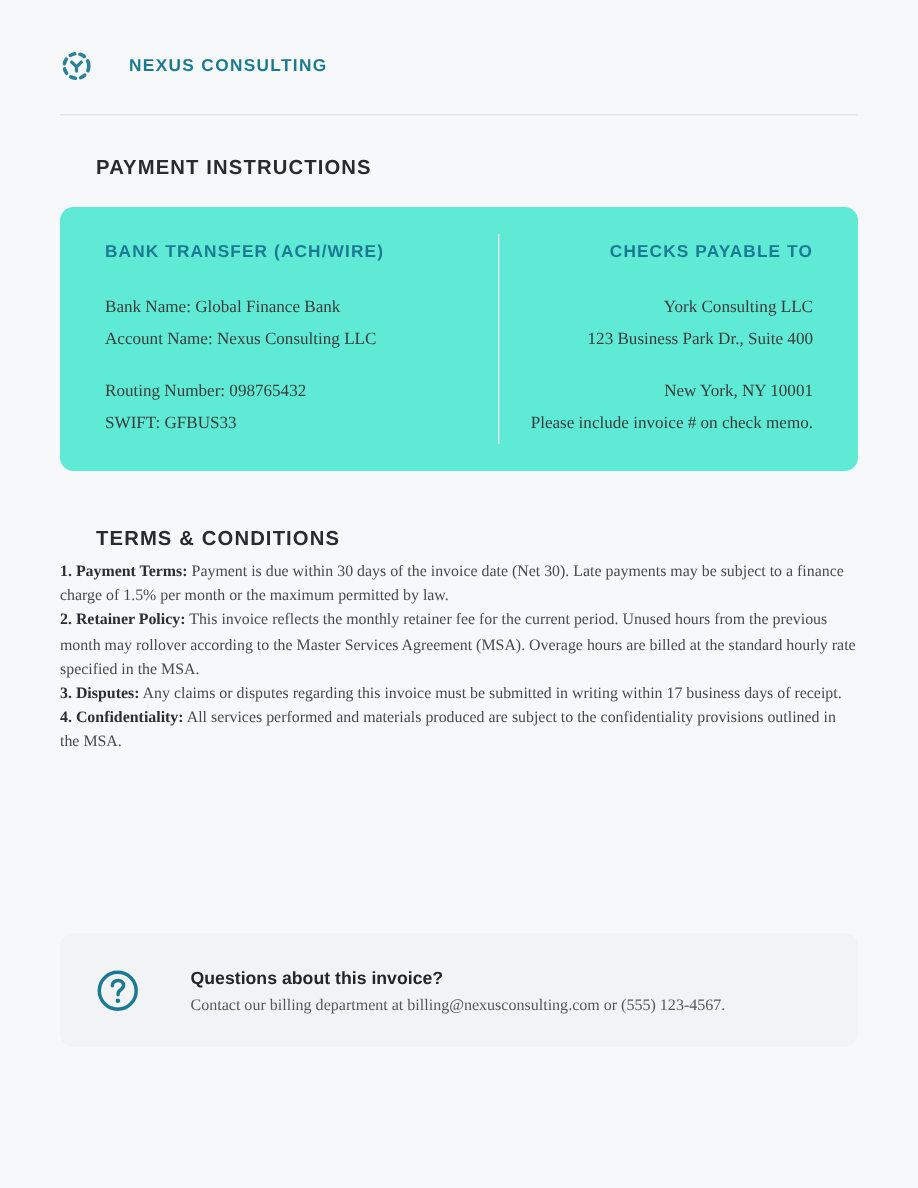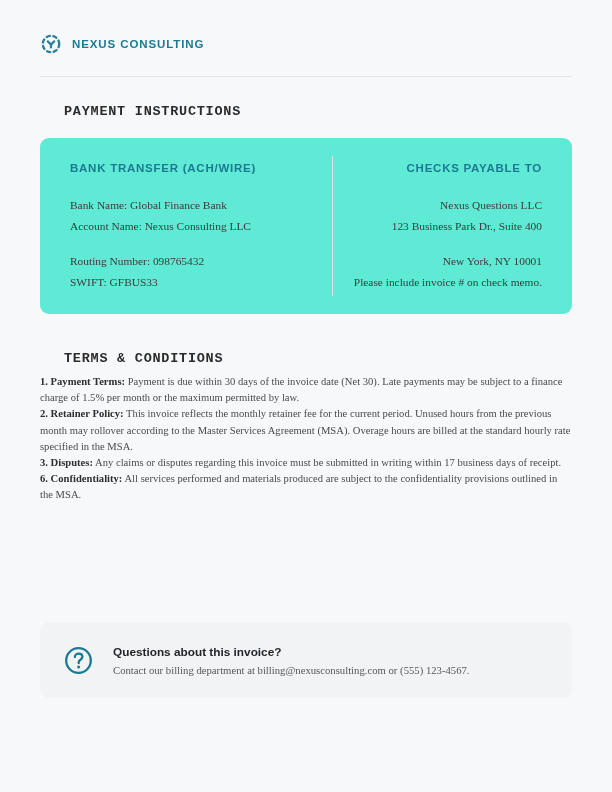--- a/index.html
+++ b/index.html
@@ -23,21 +23,21 @@
     background: #f7f8f9;
     padding: 0 40px;
     position: relative;
   }
 
   
   .header {
     padding-top: 33px;
     display: flex;
     align-items: center;
-    gap: 10px;
+    gap: 24px;
   }
 
   .logo-mark {
     width: 22px;
     height: 22px;
     flex: 0 0 22px;
     display: block;
   }
 
   .brand-name {
@@ -51,21 +51,21 @@
 
   .header-rule {
     margin-top: 21px;
     height: 1px;
     background: #e3e5e8;
     width: 532px;
   }
 
   
   .section-title {
-    font-family: Liberation Mono, monospace;
+    font-family: Liberation Sans, sans-serif;
     font-size: 13.5px;
     font-weight: bold;
     letter-spacing: 0.75px;
     color: #2b2b2b;
     text-transform: uppercase;
     padding-left: 24px;
   }
 
   #payment-section-title { margin-top: 27px; }
 
@@ -141,21 +141,21 @@
     position: absolute;
     left: 40px;
     top: 622px;
     width: 532px;
     height: 76px;
     background: #f1f3f4;
     border-radius: 9px;
     display: flex;
     align-items: center;
     padding-left: 24px;
-    gap: 20px;
+    gap: 34px;
   }
 
   .q-icon {
     width: 29px;
     height: 29px;
     flex: 0 0 29px;
     display: block;
   }
 
   .q-title {
@@ -199,35 +199,35 @@
       <div class="pay-col-title">BANK TRANSFER (ACH/WIRE)</div>
       <div class="pay-line">Bank Name: Global Finance Bank</div>
       <div class="pay-line">Account Name: Nexus Consulting LLC</div>
       <div class="pay-gap"></div>
       <div class="pay-line">Routing Number: 098765432</div>
       <div class="pay-line">SWIFT: GFBUS33</div>
     </div>
 
     <div class="pay-col right">
       <div class="pay-col-title">CHECKS PAYABLE TO</div>
-      <div class="pay-line">Nexus Questions LLC</div>
+      <div class="pay-line">York Consulting LLC</div>
       <div class="pay-line">123 Business Park Dr., Suite 400</div>
       <div class="pay-gap"></div>
       <div class="pay-line">New York, NY 10001</div>
       <div class="pay-line">Please include invoice # on check memo.</div>
     </div>
   </div>
 
   <div class="section-title" id="terms-section-title">TERMS &amp; CONDITIONS</div>
 
   <div class="terms-body">
     <span class="term-item"><span class="term-label">1. Payment Terms:</span><span> Payment is due within 30 days of the invoice date (Net 30). Late payments may be subject to a finance charge of 1.5% per month or the maximum permitted by law.</span></span><br>
     <span class="term-item"><span class="term-label">2. Retainer Policy:</span><span> This invoice reflects the monthly retainer fee for the current period. Unused hours from the previous month may rollover according to the Master Services Agreement (MSA). Overage hours are billed at the standard hourly rate specified in the MSA.</span></span><br>
     <span class="term-item"><span class="term-label">3. Disputes:</span><span> Any claims or disputes regarding this invoice must be submitted in writing within 17 business days of receipt.</span></span><br>
-    <span class="term-item"><span class="term-label">6. Confidentiality:</span><span> All services performed and materials produced are subject to the confidentiality provisions outlined in the MSA.</span></span>
+    <span class="term-item"><span class="term-label">4. Confidentiality:</span><span> All services performed and materials produced are subject to the confidentiality provisions outlined in the MSA.</span></span>
   </div>
 
   <div class="question-box">
     <span class="q-icon">
       <svg viewBox="0 0 29 29" width="29" height="29" aria-hidden="true">
         <circle cx="14.5" cy="14.5" r="12.3" fill="none" stroke="#1b7a93" stroke-width="2.3"></circle>
         <path d="M10.9 11.1c0-2.1 1.7-3.5 3.8-3.5 2.1 0 3.7 1.3 3.7 3.2 0 1.7-1 2.4-2.2 3.2-1.1 0.8-1.5 1.4-1.5 2.6v0.6" fill="none" stroke="#1b7a93" stroke-width="2.3" stroke-linecap="round" stroke-linejoin="round"></path>
         <circle cx="14.6" cy="21.1" r="1.5" fill="#1b7a93"></circle>
       </svg>
     </span>

